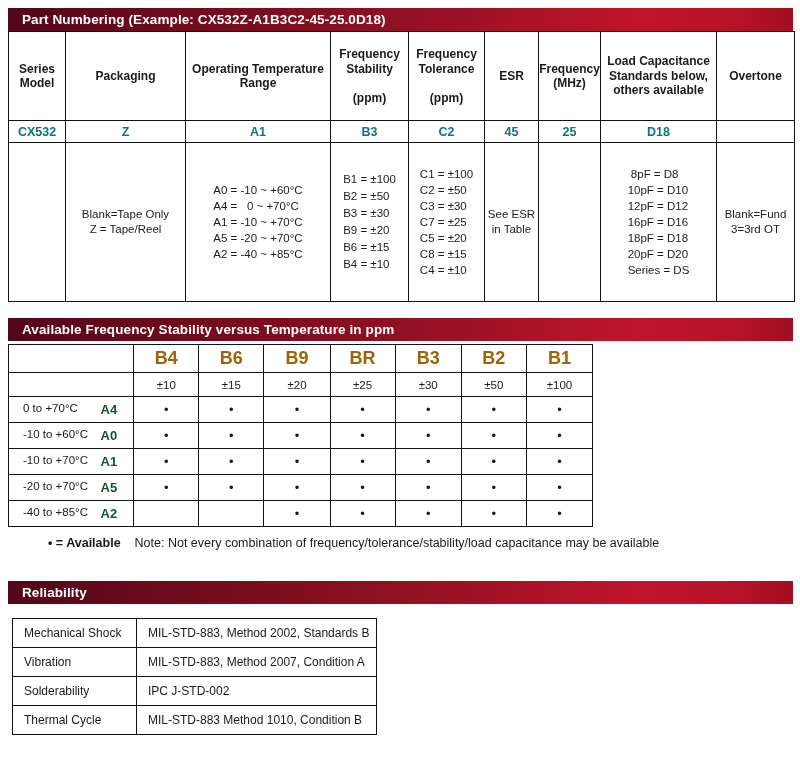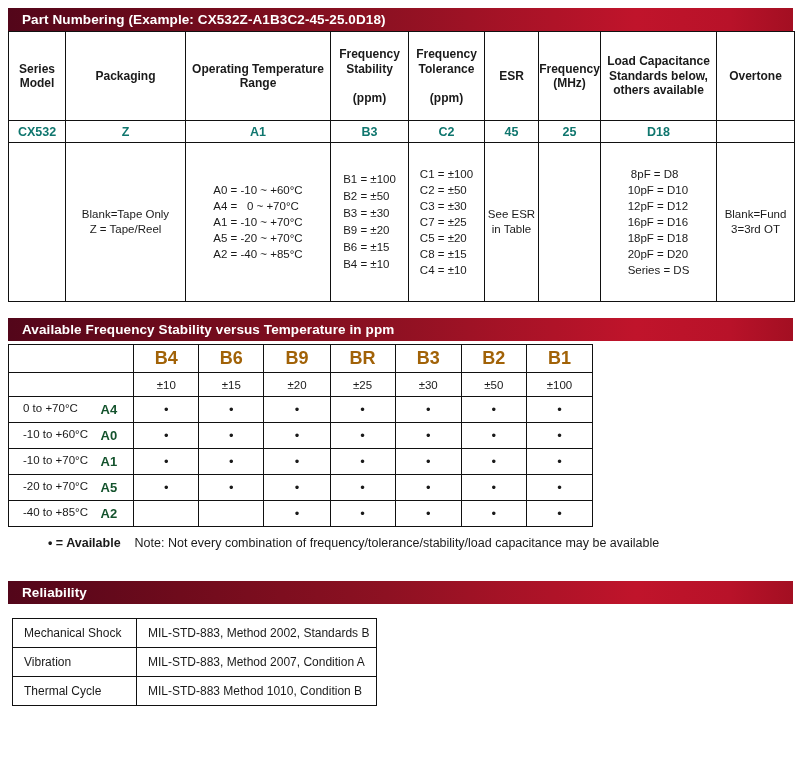--- a/index.html
+++ b/index.html
@@ -259,20 +259,24 @@
       <tbody>
       <tr>
         <td class="c3">Mechanical Shock</td>
         <td class="c3">MIL-STD-883, Method 2002, Standards B</td>
       </tr>
       <tr>
         <td class="c3">Vibration</td>
         <td class="c3">MIL-STD-883, Method 2007, Condition A</td>
       </tr>
       <tr>
+        <td class="c3">Solderability</td>
+        <td class="c3">IPC J-STD-002</td>
+      </tr>
+      <tr>
         <td class="c3">Thermal Cycle</td>
         <td class="c3">MIL-STD-883 Method 1010, Condition B</td>
       </tr>
     </tbody>
       </table>
   </section>
 
 </div>
 
 </body></html>

